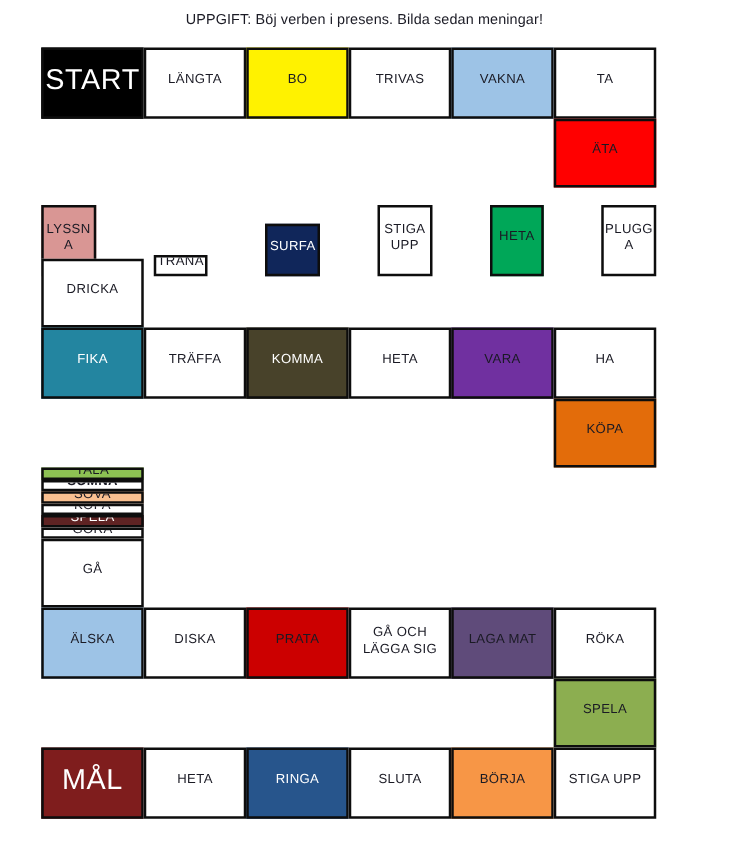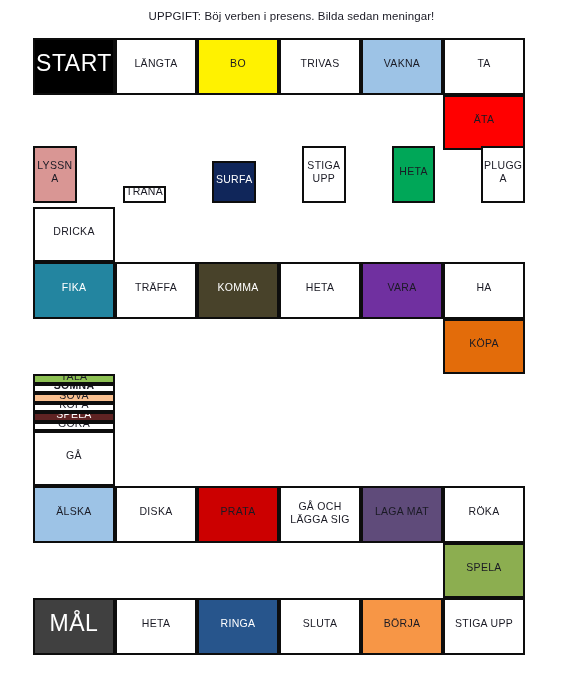--- a/index.html
+++ b/index.html
@@ -129,21 +129,21 @@
         <div class="cell w1 dark-text" style="background: rgb(255, 255, 255);">
           <span class="cell-label">TA</span>
         </div>
       </div>
       <div class="board-row link-row" style="top: 57px;">
         <div class="cell spacer" style="width: 410px;"></div>
         <div class="cell w1 dark-text" style="background: rgb(255, 0, 0);">
           <span class="cell-label">ÄTA</span>
         </div>
       </div>
-      <div class="board-row full-row" style="top: 108px; gap: 46px;">
+      <div class="board-row full-row" style="top: 126px; gap: 46px;">
         <div class="cell w1 dark-text" style="background: rgb(217, 150, 148);">
           <span class="cell-label">LYSSNA</span>
         </div>
         <div class="cell w1 dark-text" style="background: rgb(255, 255, 255); margin-top: 40px;">
           <span class="cell-label">TRÄNA</span>
         </div>
         <div class="cell w1 light-text" style="background: rgb(16, 38, 90); margin-top: 15px;">
           <span class="cell-label">SURFA</span>
         </div>
         <div class="cell w1 dark-text" style="background: rgb(255, 255, 255);">
@@ -232,21 +232,21 @@
           <span class="cell-label">RÖKA</span>
         </div>
       </div>
       <div class="board-row link-row" style="top: 505px;">
         <div class="cell spacer" style="width: 410px;"></div>
         <div class="cell w1 dark-text" style="background: rgb(140, 174, 80);">
           <span class="cell-label">SPELA</span>
         </div>
       </div>
       <div class="board-row full-row" style="top: 560px;">
-        <div class="cell w1 light-text terminal" style="background: #404040;">
+        <div class="cell w1 light-text terminal" style="background: #7f1d1d;">
           <span class="cell-label">MÅL</span>
         </div>
         <div class="cell w1 dark-text" style="background: rgb(255, 255, 255);">
           <span class="cell-label">HETA</span>
         </div>
         <div class="cell w1 light-text" style="background: rgb(39, 85, 140);">
           <span class="cell-label">RINGA</span>
         </div>
         <div class="cell w1 dark-text" style="background: rgb(255, 255, 255);">
           <span class="cell-label">SLUTA</span>

